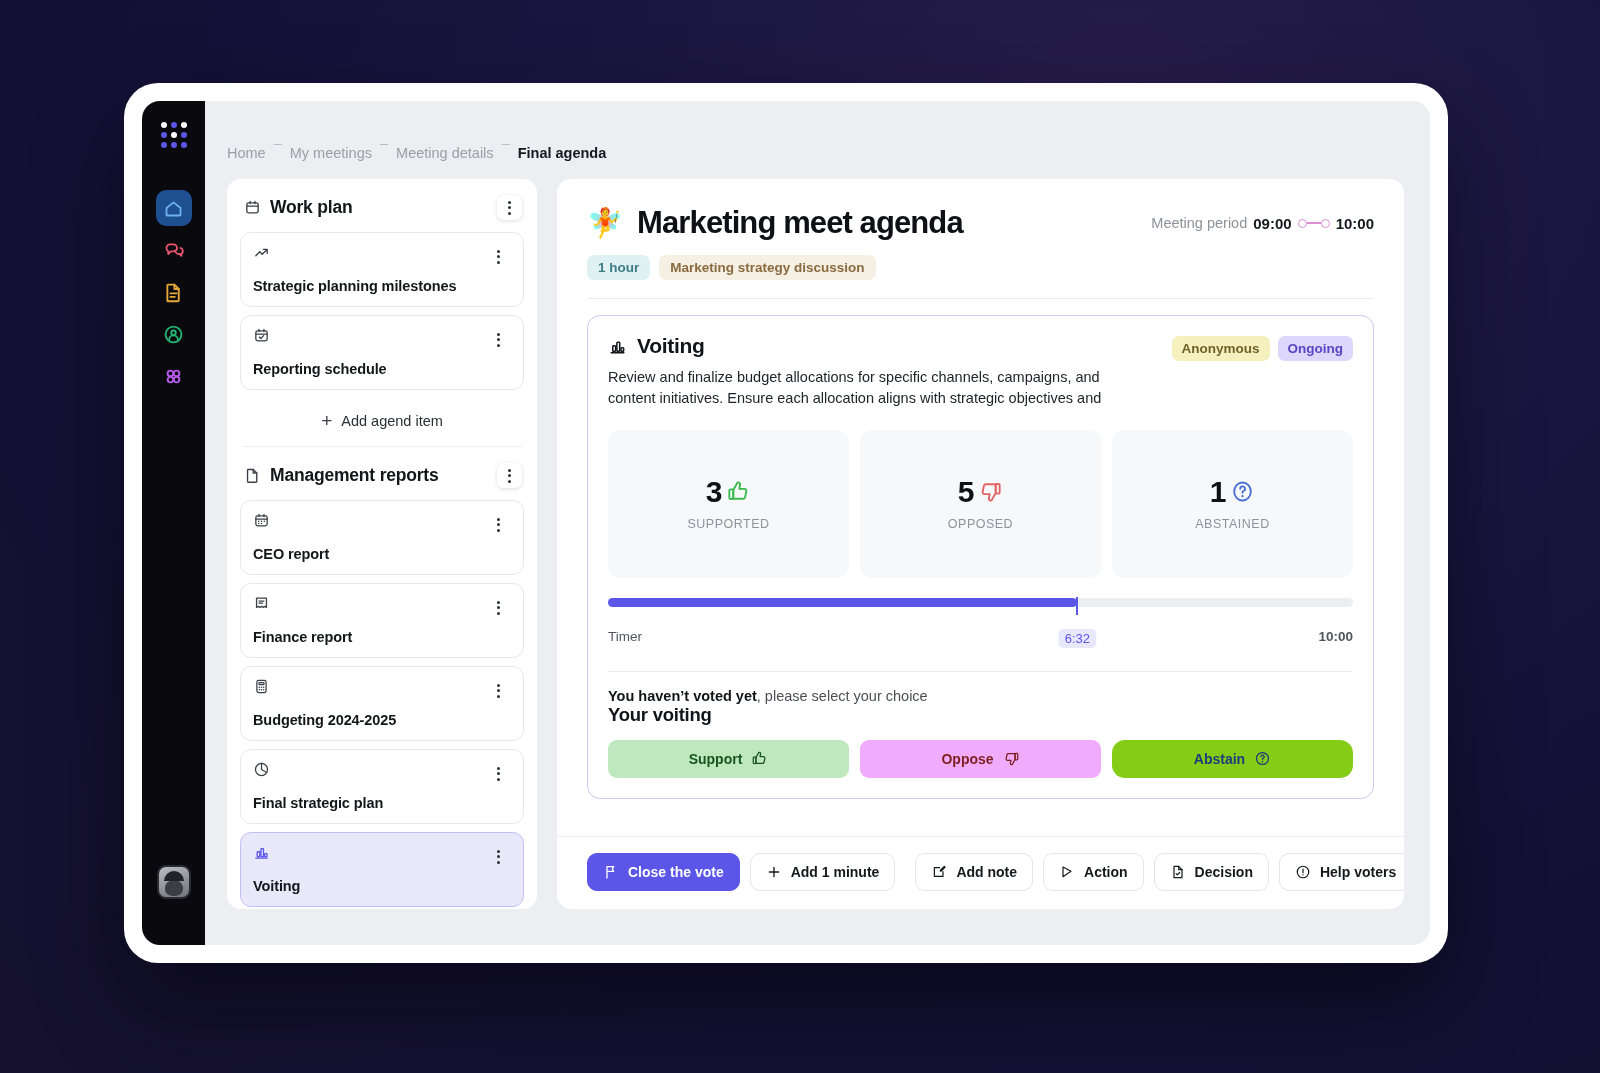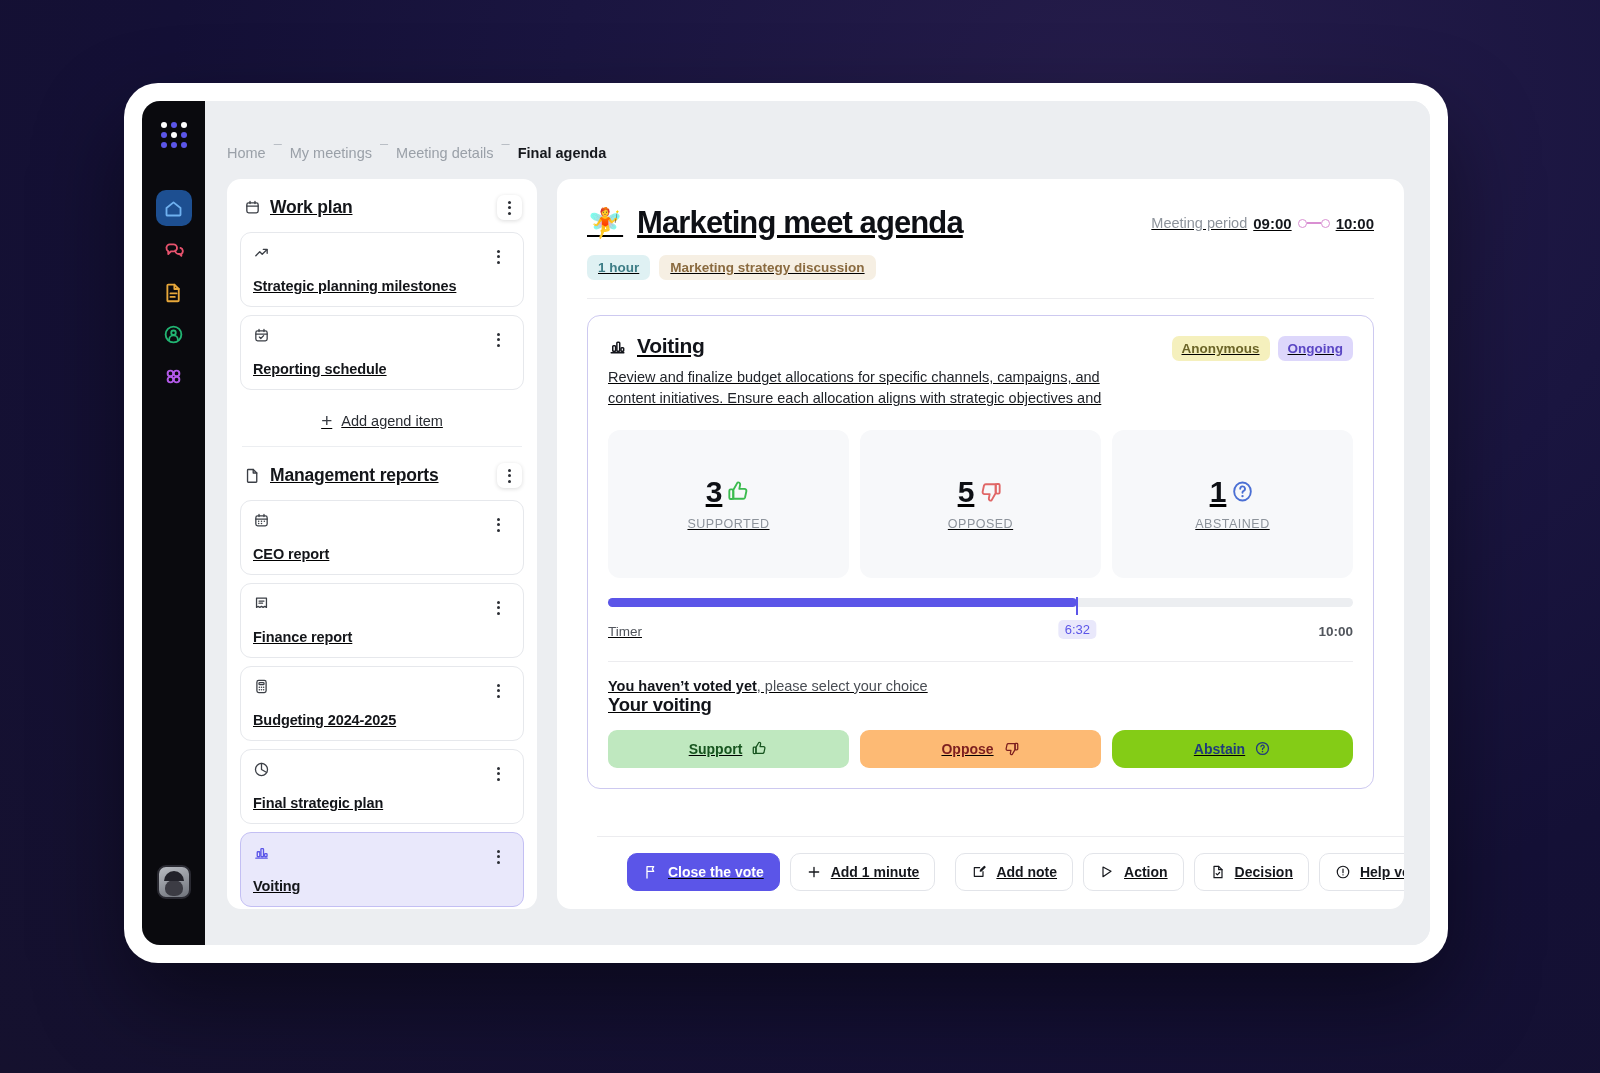--- a/index.html
+++ b/index.html
@@ -105,21 +105,21 @@
     font-size: 14.5px;
     color: #9aa0a8;
     margin-bottom: 18px;
     display: flex; align-items: center; gap: 8px;
     white-space: nowrap;
   }
   #breadcrumb .crumb { cursor: pointer; margin-top: 20px; }
   #breadcrumb .sep { color: #b9bec5; }
   #breadcrumb .crumb.current { color: #16181d; font-weight: 700; cursor: default; }
 
-  #cols { display: flex; gap: 20px; flex: 1; min-height: 0; text-decoration: underline; }
+  #cols { display: flex; gap: 20px; flex: 1; min-height: 0; }
 
   
   #agenda-panel {
     width: 310px;
     flex-shrink: 0;
     background: #ffffff;
     border-radius: 14px;
     padding: 14px 13px 16px 13px;
     height: 730px;
     overflow: hidden;
@@ -229,21 +229,21 @@
     align-items:center; justify-content:center;
   }
   .tally .numrow { display:flex; align-items:center; gap:4px; }
   .tally .num { font-size: 30px; font-weight:800; color:#0e1015; line-height:1; }
   .tally .tl { font-size: 12.5px; letter-spacing:.5px; color:#8d939b; margin-top:10px; }
 
   #timer-wrap { margin-top: 20px; }
   #bar-bg { height: 9px; border-radius:5px; background:#eceef1; position:relative; }
   #bar-fill { position:absolute; left:0; top:0; height:9px; border-radius:5px; background:#5b55e8; }
   #bar-tick { position:absolute; top:-1px; width:1.6px; height:18px; background:#5b55e8; }
-  #timer-row { display:flex; align-items:flex-end; margin-top: 12px; position:relative; height:20px; }
+  #timer-row { display:flex; align-items:flex-start; margin-top: 22px; position:relative; height:20px; }
   #timer-label { font-size:13.5px; color:#51555c; }
   #timer-cur {
     position:absolute; font-size:13px; color:#5b55e8; background:#e9e8fb;
     padding:2px 6px; border-radius:5px; transform: translateX(-50%);
   }
   #timer-end { position:absolute; right:0; font-size:13.5px; color:#51555c; font-weight:600; }
 
   #yv-divider { height:1px; background:#ececef; margin: 22px 0 16px 0; }
 
   #yv-title { font-size:18.5px; font-weight:700; color:#12141a; letter-spacing:-0.25px; }
@@ -251,28 +251,28 @@
   #yv-sub b { color:#12141a; font-weight:700; }
 
   #choices { display:flex; gap:11px; margin-top: 14px; }
   .choice {
     flex:1; height:38px; border-radius:9px;
     display:flex; align-items:center; justify-content:center; gap:9px;
     font-size:14px; font-weight:600; cursor:pointer; border:none;
     font-family: "Liberation Sans", sans-serif;
   }
   .choice.support { background:#bfe8bf; color:#17551f; }
-  .choice.oppose  { background:#fdba74; color:#7d1f1f; }
+  .choice.oppose  { background:#f0abfc; color:#7d1f1f; }
   .choice.abstain { background:#84cc16; color:#1f3a7d;border-radius:13px; }
 
   
   #toolbar {
     border-top: 1px solid #ececef;
     padding: 16px 30px 18px 30px;
-    display:flex; align-items:center; gap:10px;margin-left:40px;
+    display:flex; align-items:center; gap:10px;
   }
   .tb-btn {
     height: 38px; border-radius:10px; padding: 0 15px;
     display:flex; align-items:center; gap:9px;
     font-size:14px; font-weight:600; cursor:pointer;
     background:#fff; border:1px solid #e2e4e9; color:#16181d;
     font-family: "Liberation Sans", sans-serif; white-space:nowrap;
   }
   .tb-btn.primary { background:#5b55e8; border-color:#5b55e8; color:#fff; }
   .tb-spacer { flex:1; }

